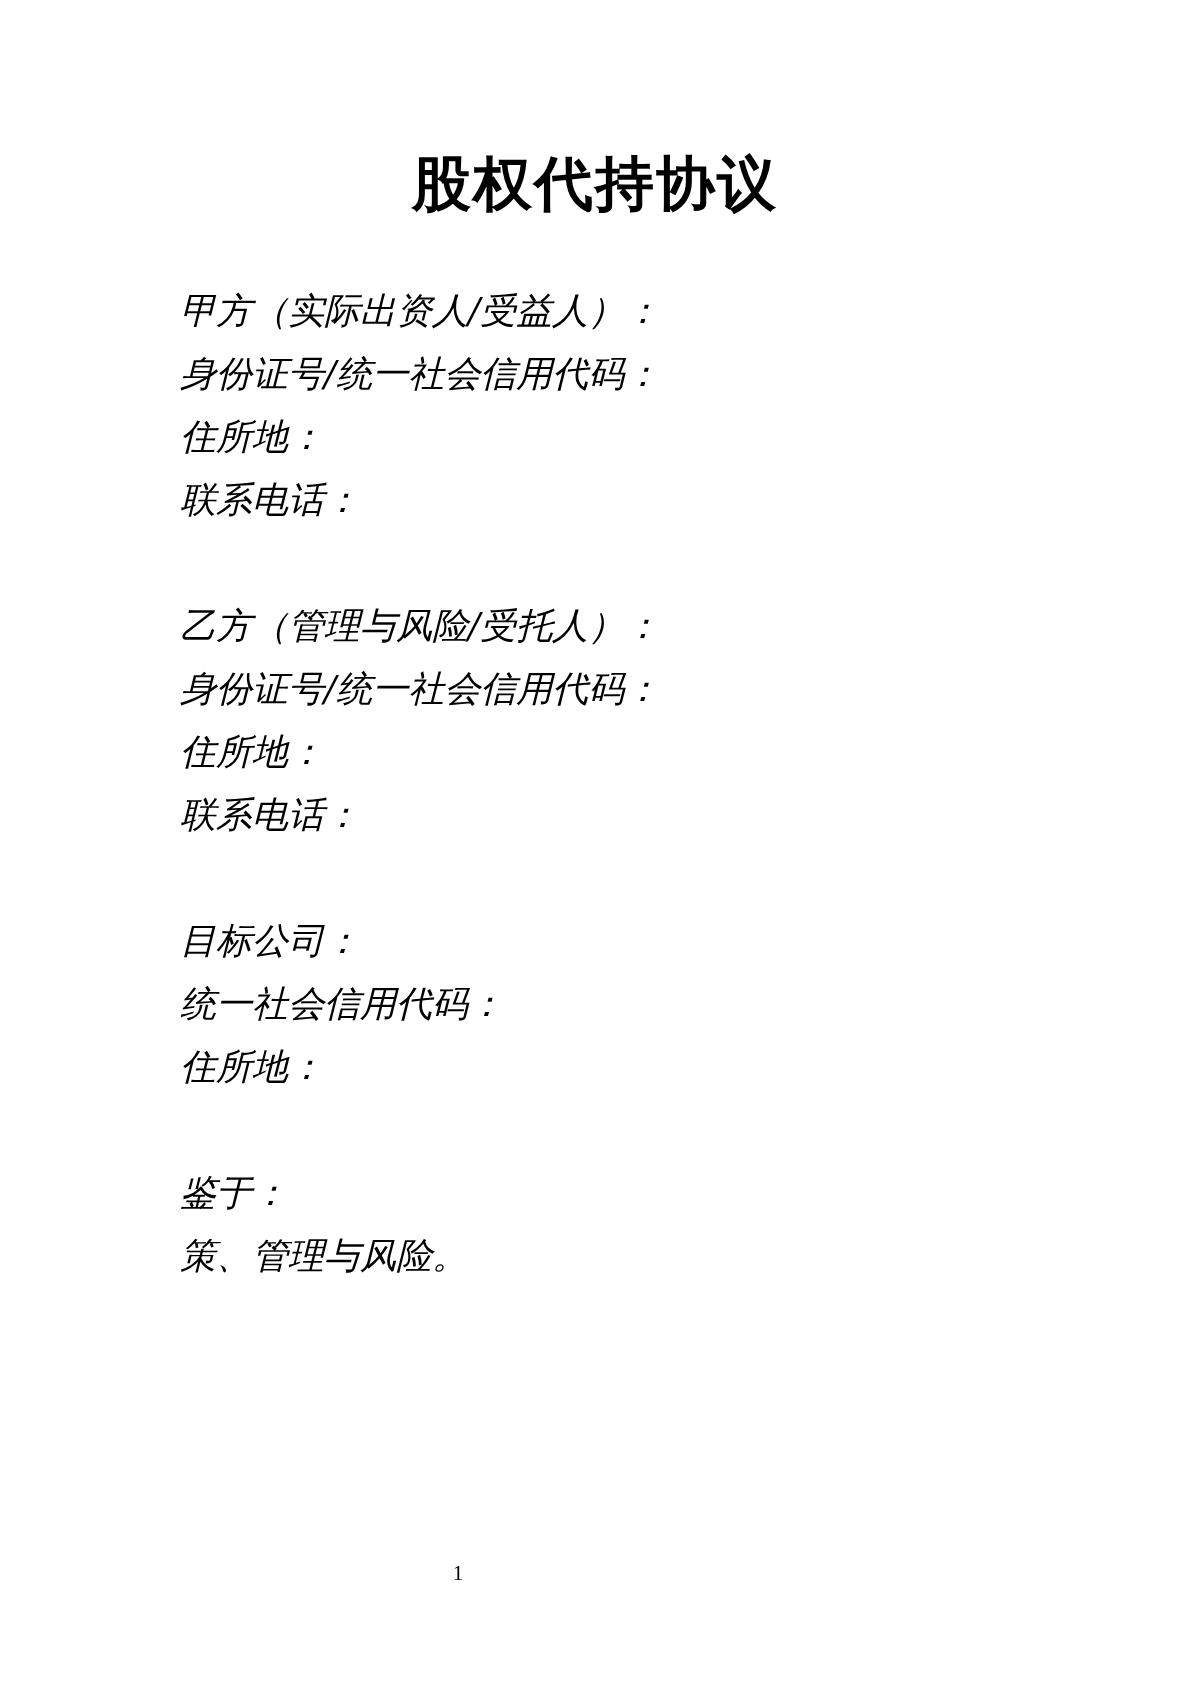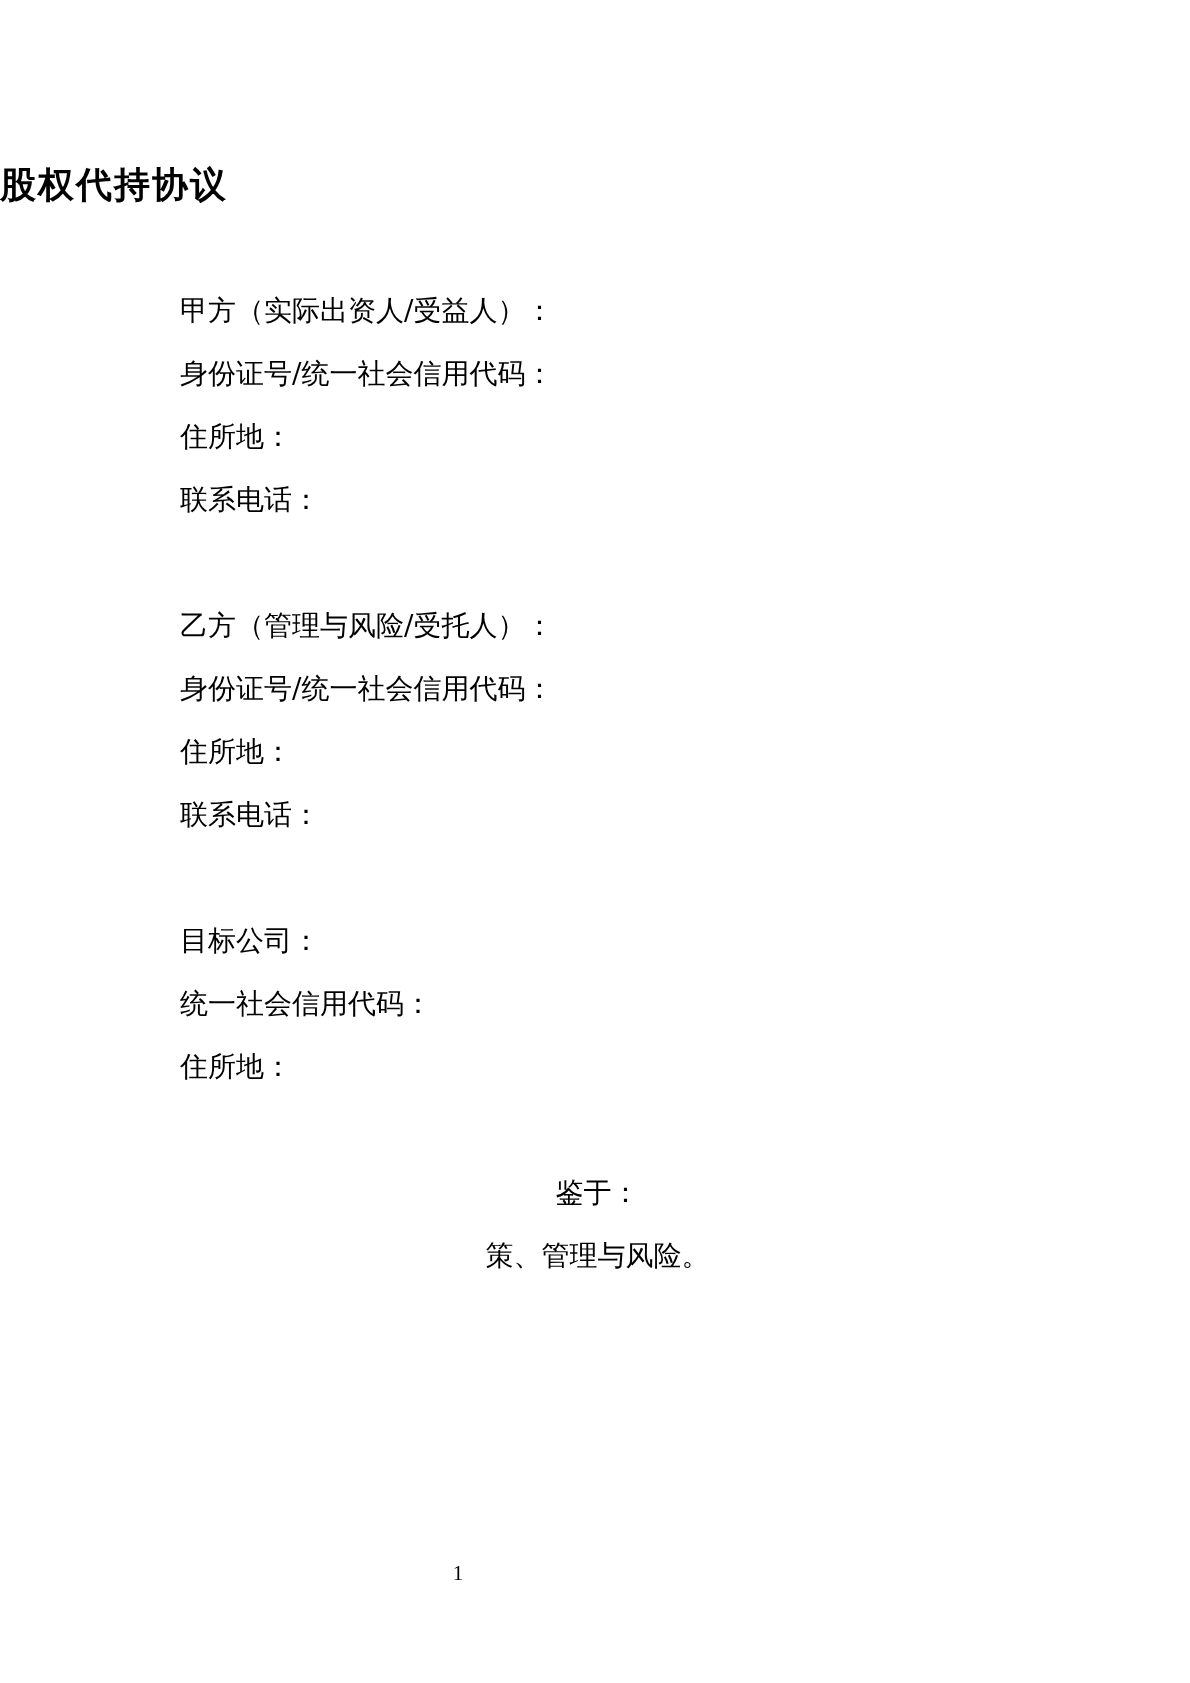--- a/index.html
+++ b/index.html
@@ -13,39 +13,41 @@
     overflow: hidden;
     font-family: "DejaVu Serif", serif;
   }
   .doc-title {
     position: absolute;
     top: 148px;
     left: 0;
     width: 100%;
     height: 72px;
     line-height: 72px;
-    font-size: 36px;
+    text-align: center;
+    font-size: 59px;
     font-weight: 700;
     letter-spacing: 2px;
     white-space: pre;
   }
   .content {
     position: absolute;
     left: 180px;
     top: 279px;
     width: 835px;
   }
   .doc-section { margin-bottom: 63px; }
-  .doc-section:last-child { margin-bottom: 0; text-align: center; }
+  .doc-section:last-child { margin-bottom: 0; }
   .line {
     height: 63px;
     line-height: 63px;
-    font-size: 28px;
+    font-size: 36px;
     white-space: pre;
     overflow: visible;
+    font-style: italic;
   }
   .page-footer {
     position: absolute;
     left: 448px;
     top: 1558px;
     width: 20px;
     text-align: center;
     font-size: 21px;
     line-height: 30px;
     font-family: "Liberation Serif", serif;

